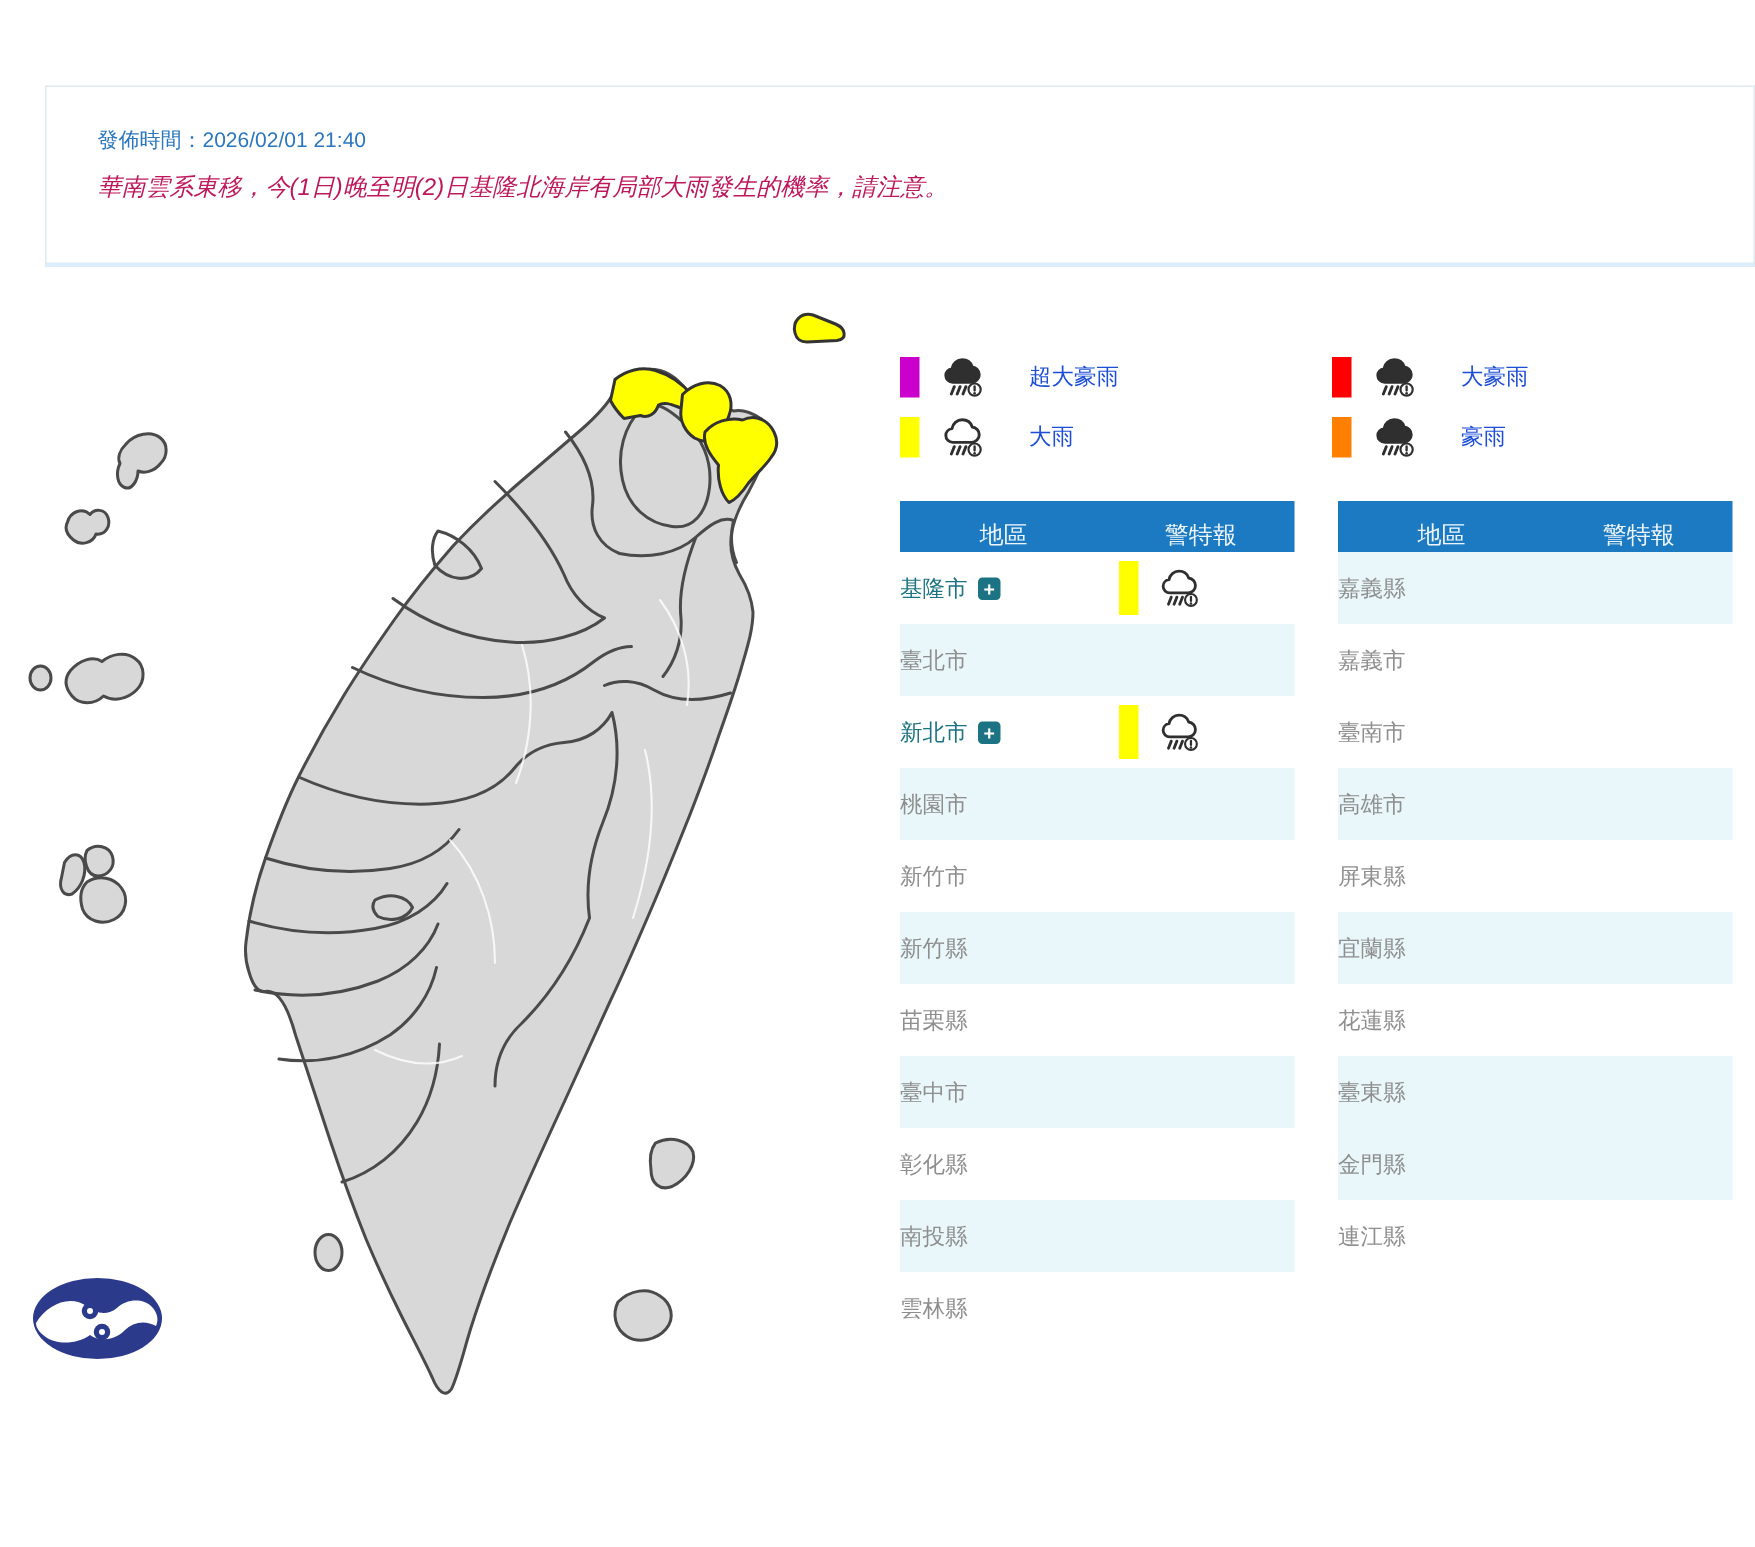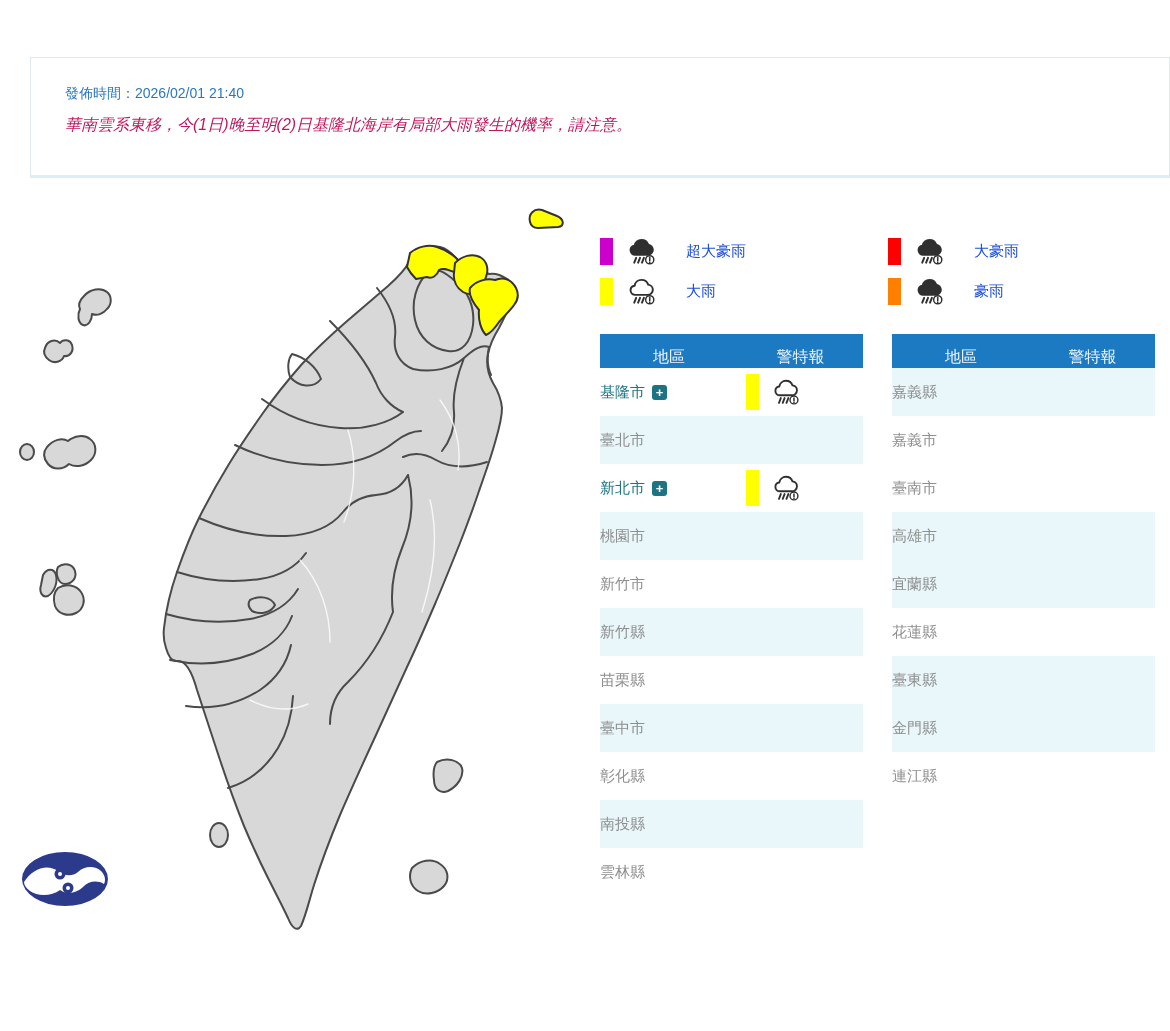--- a/index.html
+++ b/index.html
@@ -364,20 +364,26 @@
         <span class="rname">臺南市</span>
       </div>
       <div class="cell-warn"></div>
     </div>
     <div class="trow stripe">
       <div class="cell-name">
         <span class="rname">高雄市</span>
       </div>
       <div class="cell-warn"></div>
     </div>
+    <div class="trow">
+      <div class="cell-name">
+        <span class="rname">屏東縣</span>
+      </div>
+      <div class="cell-warn"></div>
+    </div>
     <div class="trow stripe">
       <div class="cell-name">
         <span class="rname">宜蘭縣</span>
       </div>
       <div class="cell-warn"></div>
     </div>
     <div class="trow">
       <div class="cell-name">
         <span class="rname">花蓮縣</span>
       </div>

